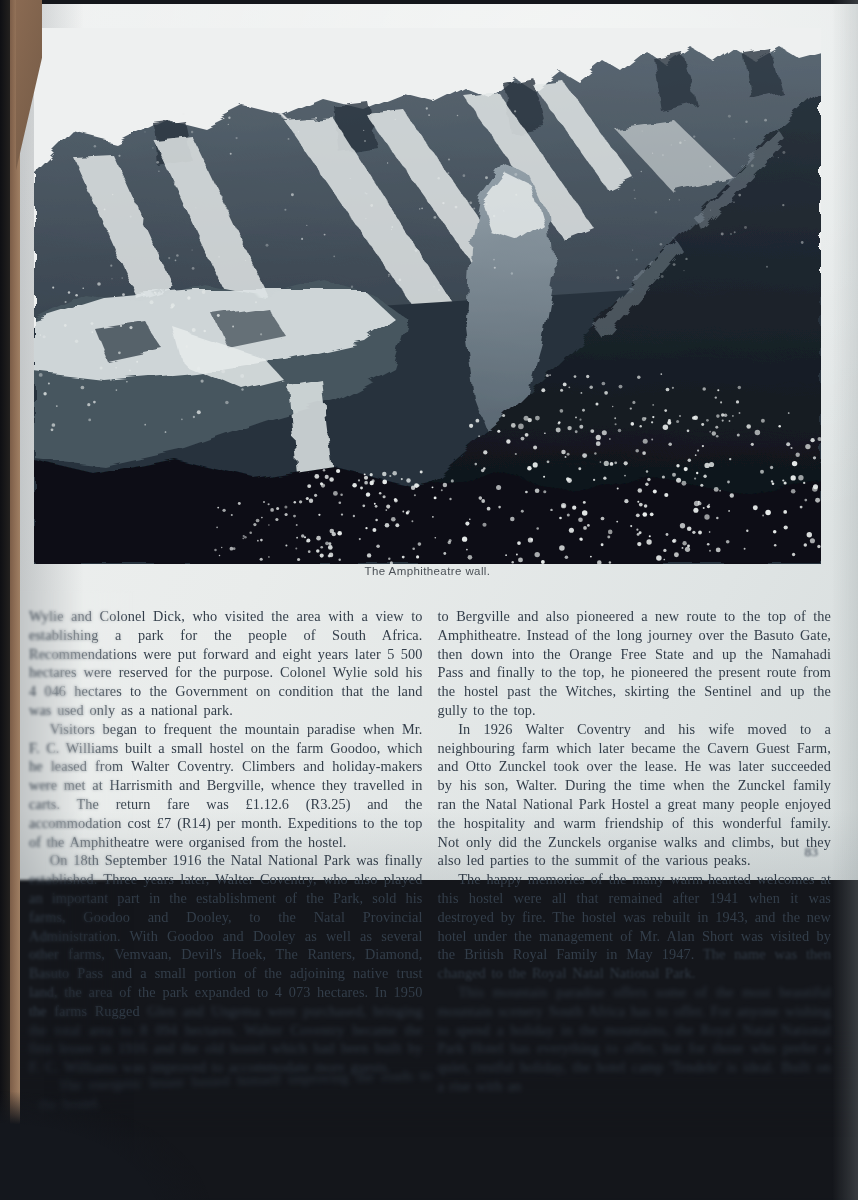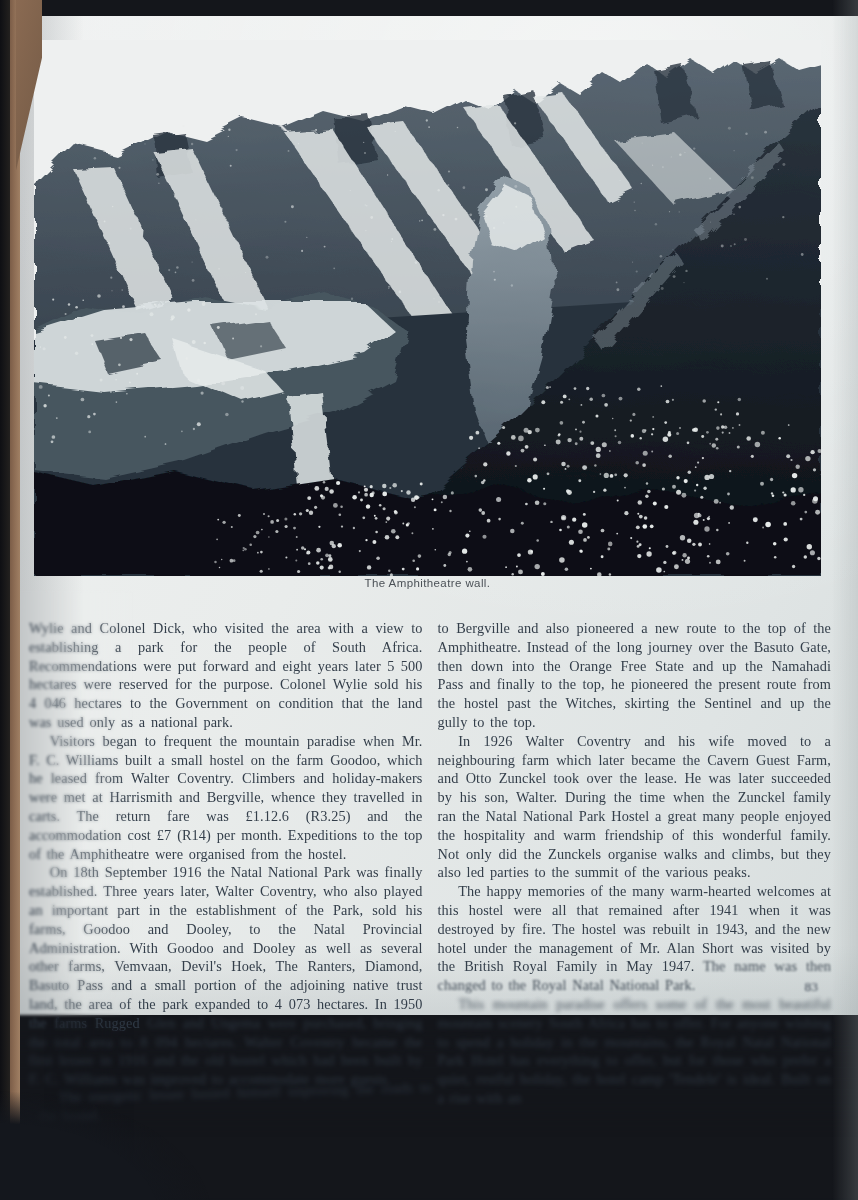--- a/index.html
+++ b/index.html
@@ -8,21 +8,21 @@
     background:#14161b;
     font-family:"Liberation Serif","DejaVu Serif",serif;
   }
   
   .spine-dark{position:absolute;left:0;top:0;width:10px;height:1200px;
     background:linear-gradient(to right,#0e0f13,#23211f);z-index:6;}
   .page-edge-left{position:absolute;left:6px;top:0;width:14px;height:1200px;
     background:linear-gradient(to right,#6b4f3c,#8a6a52 55%,#a08064);z-index:5;}
   .page-edge-wedge{position:absolute;left:16px;top:0;width:26px;height:330px;z-index:5;
     background:linear-gradient(103deg,#8a6a52 0%,#7d614b 38%,rgba(125,97,75,0) 39%);}
-  .page{position:absolute;left:14px;top:16px;width:844px;height:999px;
+  .page{position:absolute;left:14px;top:4px;width:844px;height:876px;
     background:
       radial-gradient(130% 90% at 70% 8%,rgba(255,255,255,.5),rgba(255,255,255,0) 60%),
       linear-gradient(118deg,#eff1f1 0%,#e9eceb 42%,#dfe4e4 78%,#d7dddd 100%);
     z-index:1;}
   .page::before{content:"";position:absolute;left:0;top:0;bottom:0;width:70px;
     background:linear-gradient(to right,rgba(88,94,100,.30),rgba(88,94,100,0));}
   .page::after{content:"";position:absolute;left:0;right:0;bottom:0;height:70px;
     background:linear-gradient(to top,rgba(140,150,154,.22),rgba(140,150,154,0));}
   .corner-shadow{position:absolute;left:-46px;bottom:-40px;width:260px;height:150px;z-index:7;
     background:radial-gradient(ellipse at 18% 85%,#14171d 52%,rgba(20,23,29,0) 70%);}

